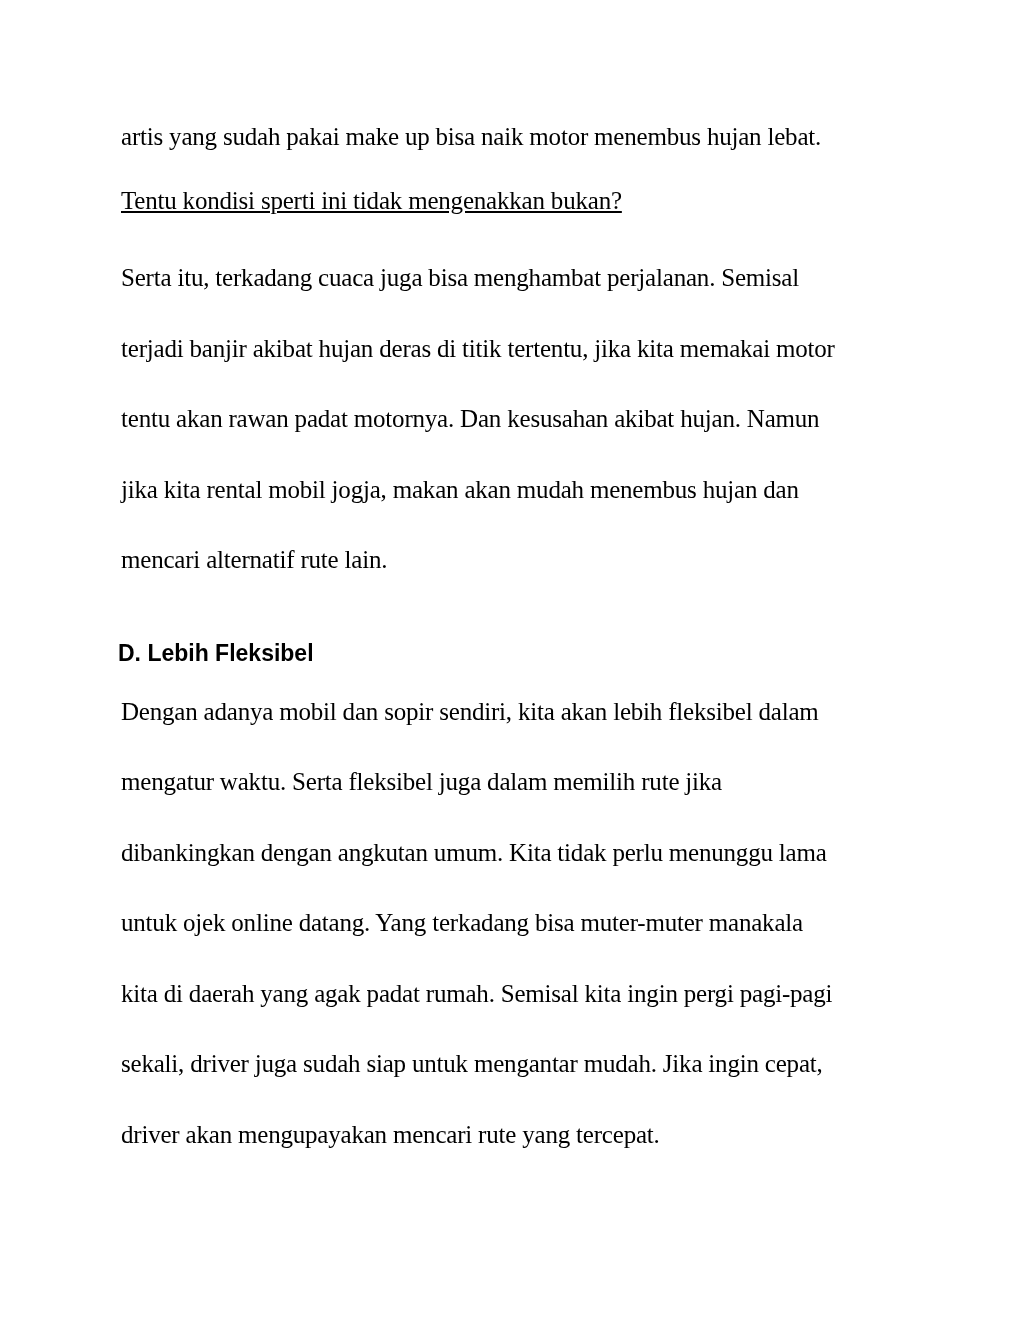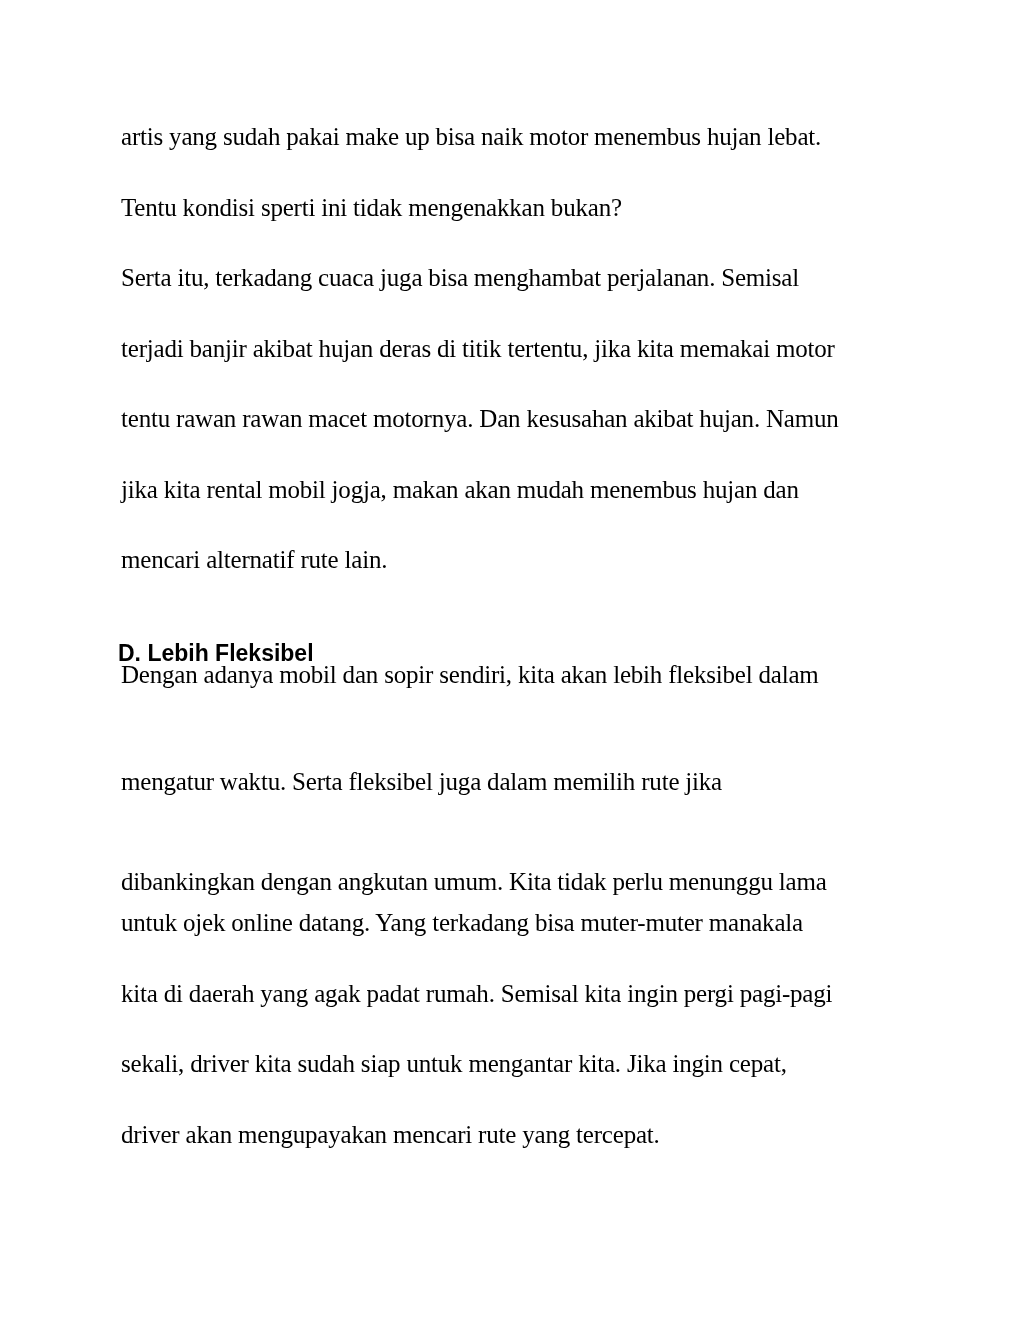--- a/index.html
+++ b/index.html
@@ -32,35 +32,35 @@
       line-height: 30px;
       white-space: nowrap;
     }
   </style>
 </head>
 <body>
 
 <div>
   <div>
     <div class="line" style="top:122px;">artis yang sudah pakai make up bisa naik motor menembus hujan lebat.</div>
-    <div class="line" style="top:193px;">Tentu kondisi sperti ini tidak mengenakkan bukan?</div>
+    <div class="line" style="top:186px;text-decoration:underline;">Tentu kondisi sperti ini tidak mengenakkan bukan?</div>
   </div>
 
   <div>
     <div class="line" style="top:263px;">Serta itu, terkadang cuaca juga bisa menghambat perjalanan. Semisal</div>
     <div class="line" style="top:334px;">terjadi banjir akibat hujan deras di titik tertentu, jika kita memakai motor</div>
-    <div class="line" style="top:404px;">tentu rawan rawan macet motornya. Dan kesusahan akibat hujan. Namun</div>
+    <div class="line" style="top:404px;">tentu akan rawan padat motornya. Dan kesusahan akibat hujan. Namun</div>
     <div class="line" style="top:475px;">jika kita rental mobil jogja, makan akan mudah menembus hujan dan</div>
     <div class="line" style="top:545px;">mencari alternatif rute lain.</div>
   </div>
 
   <div class="heading" style="top:638px;">D. Lebih Fleksibel</div>
 
   <div>
-    <div class="line" style="top:660px;">Dengan adanya mobil dan sopir sendiri, kita akan lebih fleksibel dalam</div>
+    <div class="line" style="top:697px;">Dengan adanya mobil dan sopir sendiri, kita akan lebih fleksibel dalam</div>
     <div class="line" style="top:767px;">mengatur waktu. Serta fleksibel juga dalam memilih rute jika</div>
-    <div class="line" style="top:838px;margin-top:29px;">dibankingkan dengan angkutan umum. Kita tidak perlu menunggu lama</div>
+    <div class="line" style="top:838px;">dibankingkan dengan angkutan umum. Kita tidak perlu menunggu lama</div>
     <div class="line" style="top:908px;">untuk ojek online datang. Yang terkadang bisa muter-muter manakala</div>
     <div class="line" style="top:979px;">kita di daerah yang agak padat rumah. Semisal kita ingin pergi pagi-pagi</div>
-    <div class="line" style="top:1049px;">sekali, driver kita sudah siap untuk mengantar kita. Jika ingin cepat,</div>
+    <div class="line" style="top:1049px;">sekali, driver juga sudah siap untuk mengantar mudah. Jika ingin cepat,</div>
     <div class="line" style="top:1120px;">driver akan mengupayakan mencari rute yang tercepat.</div>
   </div>
 </div>
 
 </body></html>

